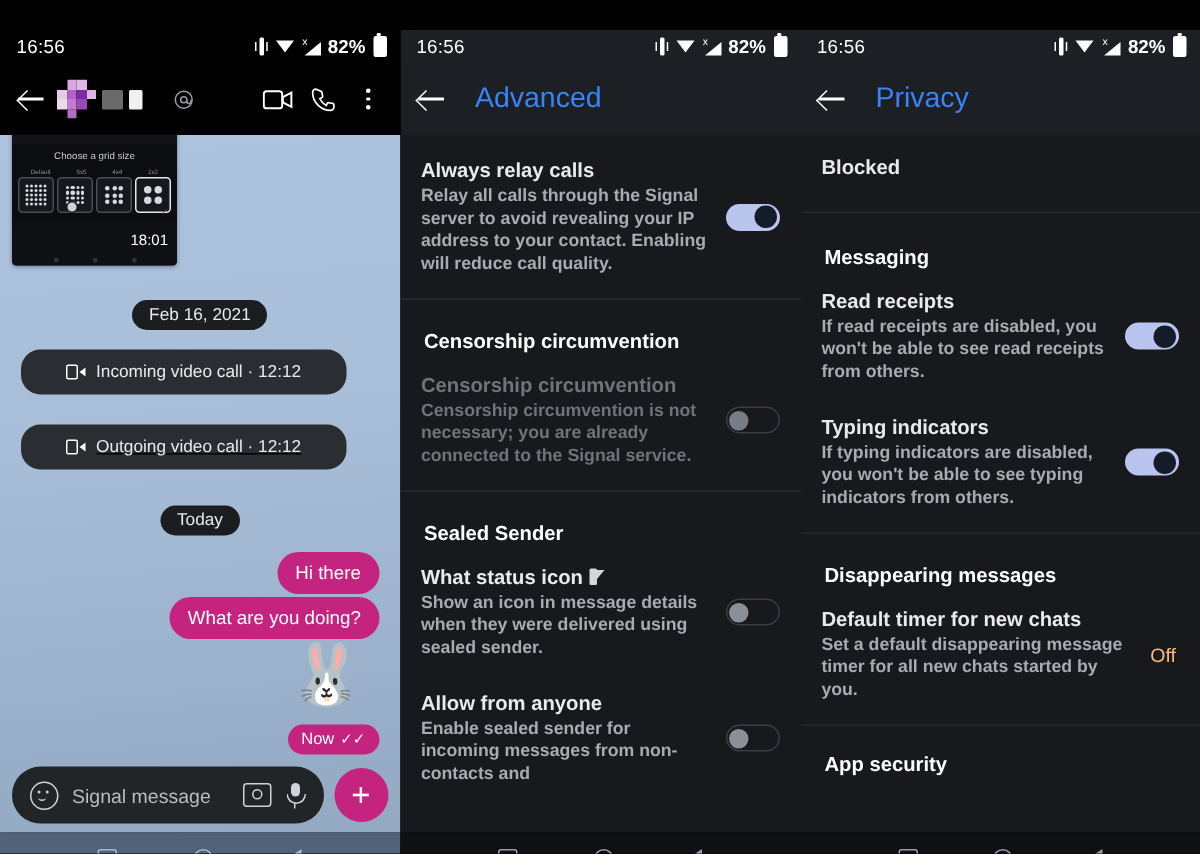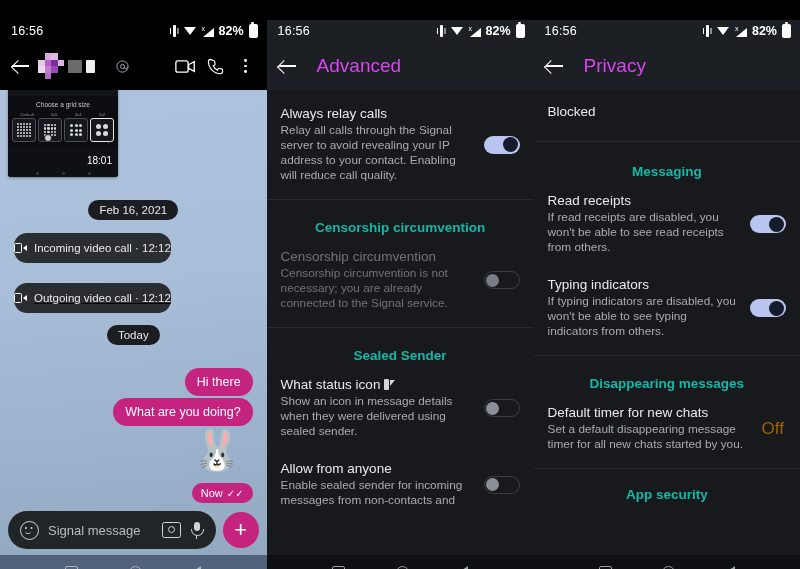--- a/index.html
+++ b/index.html
@@ -63,21 +63,21 @@
   .thumb .ts{position:absolute;right:6px;bottom:11px;color:#fff;font-size:10px;font-weight:500;}
   .thumb .navdots{position:absolute;left:0;right:0;bottom:2px;display:flex;justify-content:space-around;padding:0 16px;}
   .thumb .navdots i{width:3px;height:3px;background:#2e3238;border-radius:1px;display:block;}
   .thumb .chk{position:absolute;right:6px;bottom:32px;color:#585d65;font-size:6px;}
   .thumb .sgear{position:absolute;left:36px;top:52px;width:6px;height:6px;border-radius:50%;
     background:#cfd2d6;border:1px solid #1b1e22;}
 
   .datepill{margin:0 auto;background:#1b1d21;color:#e8e9eb;font-size:11.5px;
     padding:4px 11px;border-radius:11px;width:fit-content;}
   .callrow{background:#2a2d31;color:#e9eaec;font-size:11.5px;border-radius:13px;
-    padding:9px 0;width:fit-content;display:flex;align-items:center;gap:7px;}
+    padding:9px 30px;width:fit-content;display:flex;align-items:center;gap:7px;}
   .callic{width:13px;height:10px;position:relative;flex:0 0 auto;}
   .callic .b{position:absolute;left:0;top:0;width:8px;height:10px;border:1.2px solid #fff;border-radius:1.5px;box-sizing:border-box;}
   .callic .t{position:absolute;right:0;top:2px;border-top:3px solid transparent;border-bottom:3px solid transparent;border-right:4px solid #fff;}
   .bubble{color:#fff;font-size:12.5px;border-radius:14px;padding:7px 12px;width:fit-content;max-width:175px;}
   .bubble.out{background:#c4247f;margin-left:auto;}
   .emoji{font-size:40px;line-height:1;text-align:right;}
   .nowpill{background:#c4247f;color:#fff;font-size:11px;padding:4px 9px;border-radius:11px;
     width:fit-content;margin-left:auto;display:flex;align-items:center;gap:4px;}
   .dblchk{font-size:10px;}
 
@@ -102,33 +102,33 @@
   .navbar.blue{background:#51637a;}
   .navbar.dark{background:#0e1013;}
   .nb-sq{width:11px;height:11px;border:1.5px solid #aeb7c3;border-radius:2px;}
   .nb-ci{width:11px;height:11px;border:1.5px solid #aeb7c3;border-radius:50%;}
   .nb-tr{width:0;height:0;border-top:6px solid transparent;border-bottom:6px solid transparent;border-right:9px solid #aeb7c3;}
   .navbar.dark .nb-sq,.navbar.dark .nb-ci{border-color:#9aa0a8;}
   .navbar.dark .nb-tr{border-right-color:#9aa0a8;}
 
   
   .set-hdr{height:48px;background:#1c1f24;display:flex;align-items:center;padding:0 10px;box-sizing:border-box;gap:18px;}
-  .set-hdr .ttl{color:#d946ef;font-size:19px;}
+  .set-hdr .ttl{color:#3b82f6;font-size:19px;}
   .backarrow{width:22px;height:22px;position:relative;display:flex;align-items:center;justify-content:center;}
   .backarrow:before{content:"";position:absolute;left:2px;top:10px;width:17px;height:1.6px;background:#fff;}
   .backarrow:after{content:"";position:absolute;left:2.5px;top:6.5px;width:9px;height:9px;
     border-left:1.6px solid #fff;border-bottom:1.6px solid #fff;transform:rotate(45deg);}
   .set-body{position:absolute;left:0;top:70px;right:0;bottom:34px;background:#17191d;overflow:hidden;}
-  .sect-title{color:#14b8a6;font-size:13.5px;font-weight:bold;padding:16px 16px 4px;text-align:center;}
+  .sect-title{color:#ffffff;font-size:13.5px;font-weight:bold;padding:16px 16px 4px;}
   .row{display:flex;align-items:center;padding:10px 14px 12px;gap:10px;}
-  .row .txt{flex:1;}
+  .row .txt{flex:1;font-weight:bold;}
   .row .t1{color:#e9eaec;font-size:13.5px;margin-bottom:2px;}
   .row .t2{color:#a7acb3;font-size:11.8px;line-height:15px;}
   .row.dim .t1,.row.dim .t2{color:#6f747b;}
-  .row .val{color:#a16207;font-size:17px;padding-right:2px;}
+  .row .val{color:#fdba74;font-size:13px;padding-right:2px;}
   .divider{height:1px;background:#272a2f;margin:4px 0;}
   .toggle{width:36px;height:18px;border-radius:9px;position:relative;flex:0 0 auto;box-sizing:border-box;}
   .toggle.on{background:#b9c4ef;}
   .toggle.on:after{content:"";position:absolute;right:1.5px;top:1.5px;width:15px;height:15px;border-radius:50%;background:#161b2c;}
   .toggle.off{background:#17191d;border:1.4px solid #3a3e44;}
   .toggle.off:after{content:"";position:absolute;left:1.5px;top:1.5px;width:13px;height:13px;border-radius:50%;background:#8b9097;}
   .toggle.off.dim:after{background:#787d84;}
   .ss-ic{display:inline-block;width:11px;height:11px;position:relative;vertical-align:-1px;margin-left:4px;}
   .ss-ic:before{content:"";position:absolute;left:0;top:0;width:5px;height:11px;background:#d3d6da;border-radius:1px;}
   .ss-ic:after{content:"";position:absolute;left:5.5px;top:1px;width:0;height:0;
@@ -313,21 +313,21 @@
       <div style="position:absolute;left:0;right:0;top:193px;padding:0 14px;box-sizing:border-box;text-decoration:underline;">
         <div class="callrow">
           <span class="callic">
               <i class="b"></i>
               <i class="t"></i>
             </span>
           <span>Outgoing video call · 12:12</span>
         </div>
       </div>
 
-      <div style="position:absolute;left:0;right:0;top:235px;padding:0 2px;box-sizing:border-box;">
+      <div style="position:absolute;left:0;right:0;top:247px;padding:0 2px;box-sizing:border-box;">
         <div class="datepill">Today</div>
       </div>
 
       <div style="position:absolute;left:0;right:0;top:308px;padding:0 14px;box-sizing:border-box;">
         <div class="bubble out">What are you doing?</div>
       </div>
       <div style="position:absolute;left:0;right:0;top:278px;padding:0 14px;box-sizing:border-box;">
         <div class="bubble out">Hi there</div>
       </div>
       <div style="position:absolute;left:0;right:0;top:340px;padding:0 24px 0 14px;box-sizing:border-box;">

